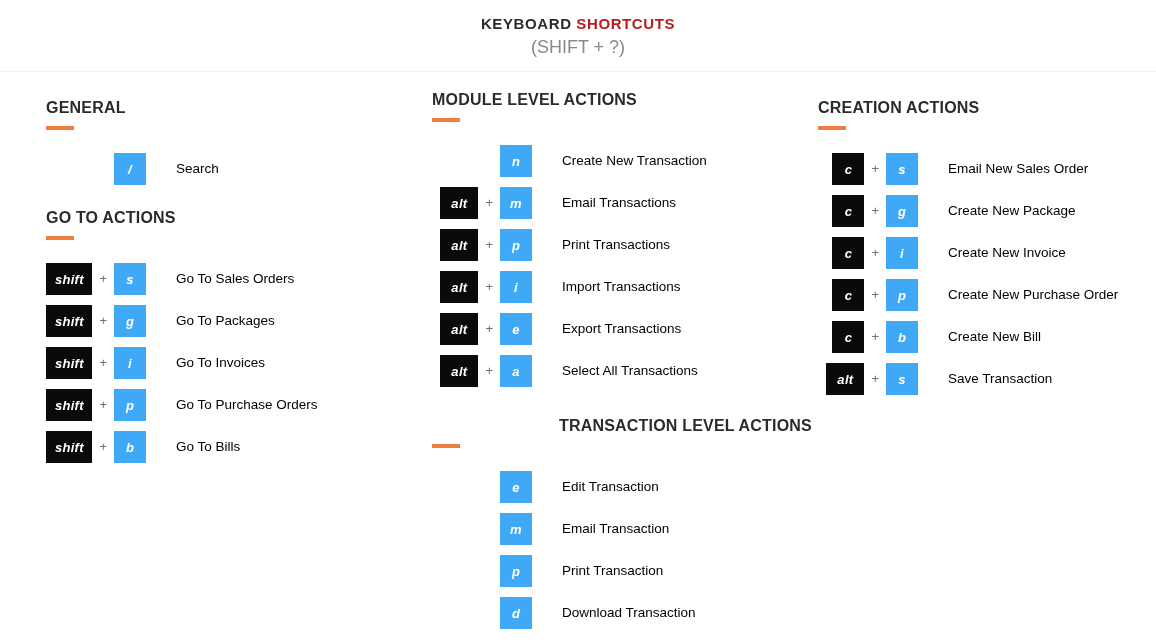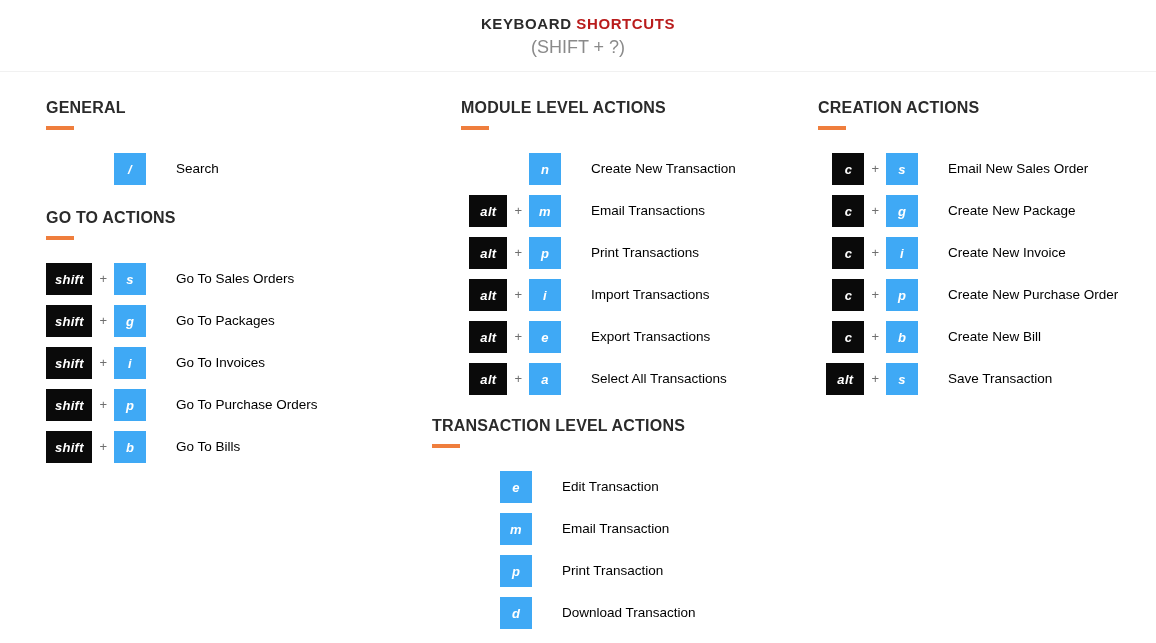--- a/index.html
+++ b/index.html
@@ -185,21 +185,21 @@
               <span class="key mod wide">shift</span>
               <span class="plus">+</span>
               <span class="key letter">b</span>
             </div>
             <div class="row-label">Go To Bills</div>
           </div>
         </div>
       </div>
     </div>
     <div class="col col-2">
-      <div class="section" style="position: absolute; left: 0px; top: 26px; width: 100%; margin-left: 29px;">
+      <div class="section" style="position: absolute; left: 0px; top: 18px; width: 100%;">
         <div class="section-title">MODULE LEVEL ACTIONS</div>
         <div class="section-rule"></div>
         <div class="rows">
           <div class="row">
             <div class="keys">
               <span class="key letter">n</span>
             </div>
             <div class="row-label">Create New Transaction</div>
           </div>
           <div class="row">
@@ -237,21 +237,21 @@
           <div class="row">
             <div class="keys">
               <span class="key mod mid">alt</span>
               <span class="plus">+</span>
               <span class="key letter">a</span>
             </div>
             <div class="row-label">Select All Transactions</div>
           </div>
         </div>
       </div>
-      <div class="section" style="position: absolute; left: 0px; top: 344px; width: 100%;">
+      <div class="section" style="position: absolute; left: 0px; top: 344px; width: 100%; text-align: right;">
         <div class="section-title">TRANSACTION LEVEL ACTIONS</div>
         <div class="section-rule"></div>
         <div class="rows">
           <div class="row">
             <div class="keys">
               <span class="key letter">e</span>
             </div>
             <div class="row-label">Edit Transaction</div>
           </div>
           <div class="row">

